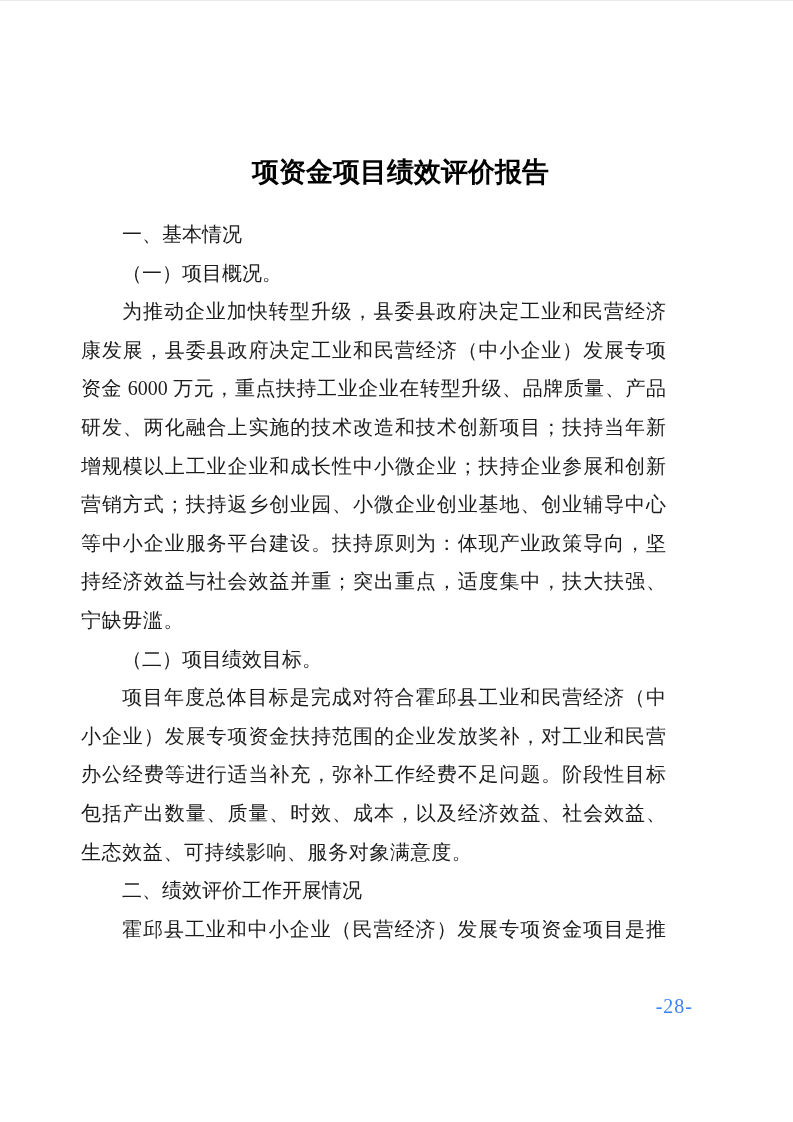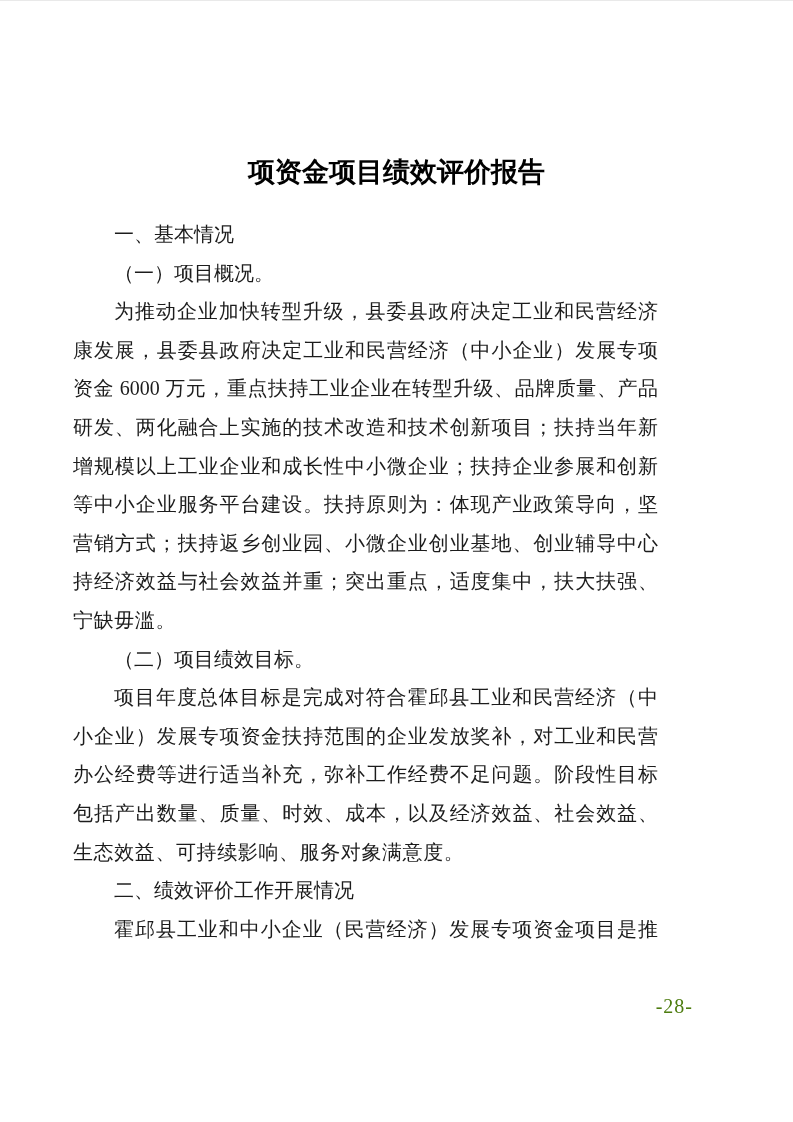--- a/index.html
+++ b/index.html
@@ -10,20 +10,21 @@
   .page {
     position: relative;
     width: 793px;
     height: 1018px;
     background: #ffffff;
     border-top: 1px solid #e9e9e9;
     overflow: hidden;
     font-family: "Liberation Serif", "DejaVu Serif", serif;
     color: #1c1c1c;
     box-sizing: border-box;
+    padding-left: 8px;
   }
   .title {
     margin: 0;
     padding-top: 153px;
     height: 36px;
     line-height: 36px;
     text-align: center;
     font-size: 27px;
     font-weight: bold;
     color: #000000;
@@ -62,41 +63,41 @@
     text-align: right;
     text-align-last: left;
     letter-spacing: 0.6px;
   }
   .pagenum {
     position: absolute;
     top: 993px;
     right: 100px;
     font-size: 20px;
     line-height: 24px;
-    color: #4d7c0f;
+    color: #3b82f6;
     letter-spacing: 1px;
   }
 </style>
 </head>
 <body>
 
 <div class="page">
 
   <h1 class="title">项资金项目绩效评价报告</h1>
 
   <div class="body">
     <div class="line heading">一、基本情况</div>
     <div class="line heading">（一）项目概况。</div>
     <div class="line first">为推动企业加快转型升级，县委县政府决定工业和民营经济</div>
     <div class="line j">康发展，县委县政府决定工业和民营经济（中小企业）发展专项</div>
     <div class="line j">资金 6000 万元，重点扶持工业企业在转型升级、品牌质量、产品</div>
     <div class="line j">研发、两化融合上实施的技术改造和技术创新项目；扶持当年新</div>
     <div class="line j">增规模以上工业企业和成长性中小微企业；扶持企业参展和创新</div>
+    <div class="line j">营销方式；扶持返乡创业园、小微企业创业基地、创业辅导中心</div>
     <div class="line j">等中小企业服务平台建设。扶持原则为：体现产业政策导向，坚</div>
-    <div class="line j">营销方式；扶持返乡创业园、小微企业创业基地、创业辅导中心</div>
     <div class="line j">持经济效益与社会效益并重；突出重点，适度集中，扶大扶强、</div>
     <div class="line left">宁缺毋滥。</div>
     <div class="line heading">（二）项目绩效目标。</div>
     <div class="line first">项目年度总体目标是完成对符合霍邱县工业和民营经济（中</div>
     <div class="line j">小企业）发展专项资金扶持范围的企业发放奖补，对工业和民营</div>
     <div class="line j">办公经费等进行适当补充，弥补工作经费不足问题。阶段性目标</div>
     <div class="line j">包括产出数量、质量、时效、成本，以及经济效益、社会效益、</div>
     <div class="line left">生态效益、可持续影响、服务对象满意度。</div>
     <div class="line heading">二、绩效评价工作开展情况</div>
     <div class="line first">霍邱县工业和中小企业（民营经济）发展专项资金项目是推</div>

